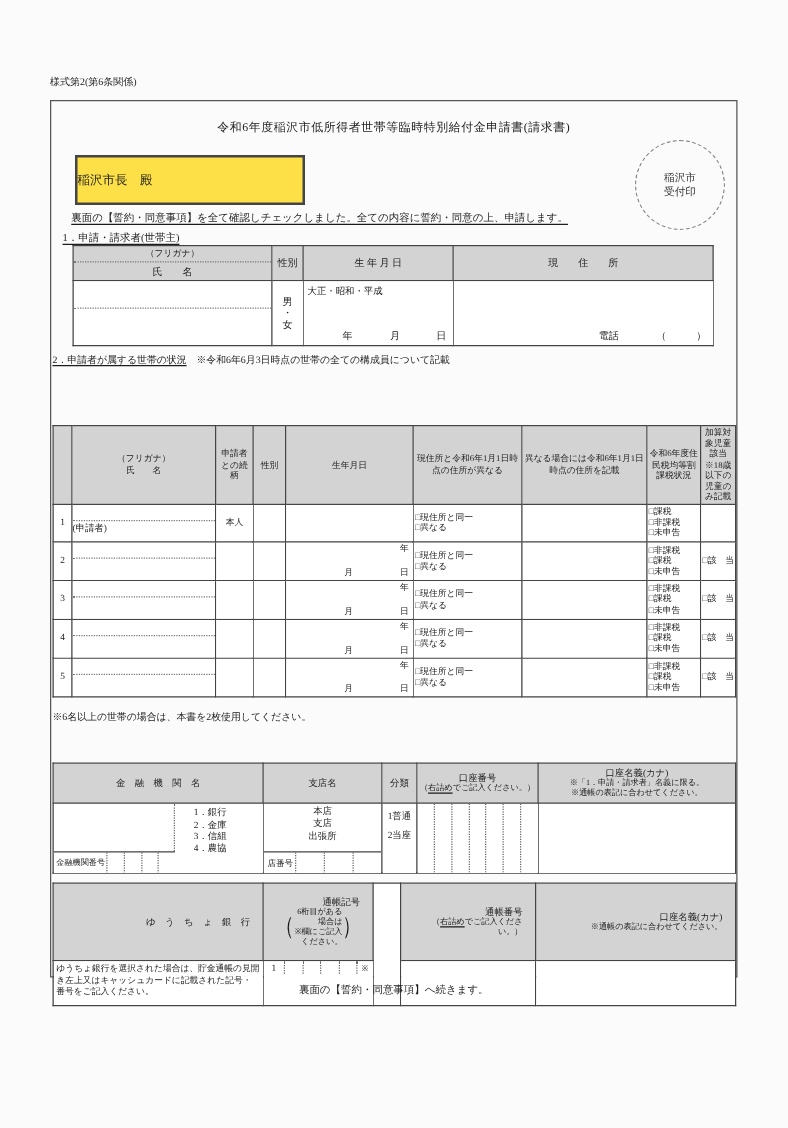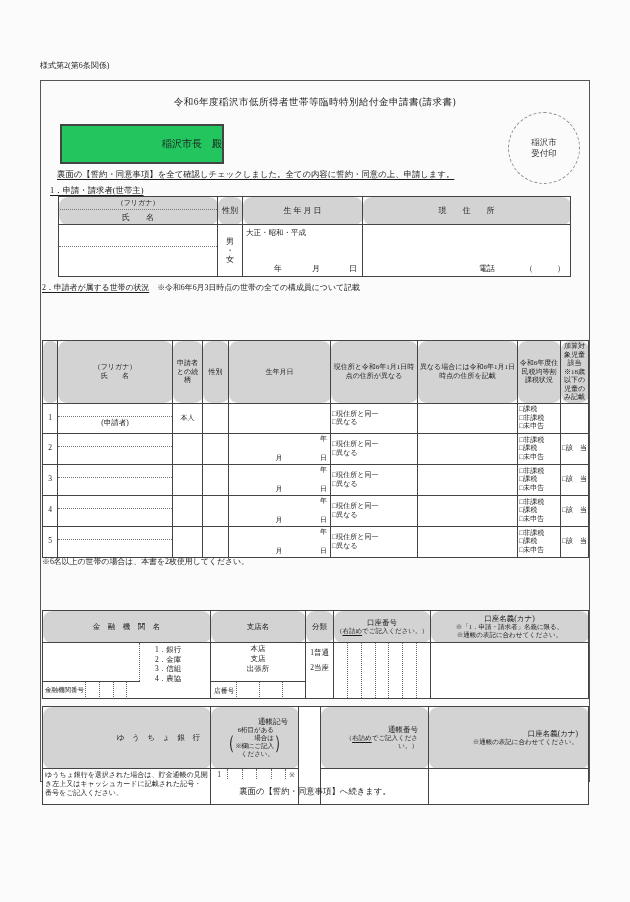--- a/index.html
+++ b/index.html
@@ -7,33 +7,33 @@
   body {
     font-family:"Liberation Serif","DejaVu Serif",serif;
     background:#fbfbfb; color:#1c1c1c; position:relative;
     -webkit-font-smoothing:antialiased;
   }
   .abs { position:absolute; }
   .outer-border { position:absolute; left:40px; top:80px; width:550px; height:702px;
     border:1px solid #555; background:transparent; }
   .form-code { left:40px; top:60px; font-size:8px; }
   .title { left:0; top:96px; width:630px; text-align:center; font-size:9.5px; letter-spacing:0.5px; }
-  .addressee-box { left:60px; top:124px; width:164px; height:40px; border:2px solid #444;
-    display:flex; align-items:center; justify-content:flex-end; font-size:10px; background:#22c55e; }
+  .addressee-box { left:60px; top:124px; width:184px; height:40px; border:2px solid #444;
+    display:flex; align-items:center; justify-content:flex-start; font-size:10px; background:#fde047; }
   .stamp { left:508px; top:112px; width:72px; height:72px; border:1px dashed #888;
     border-radius:50%; display:flex; flex-direction:column; align-items:center; justify-content:center;
     font-size:8.5px; line-height:11px; color:#333; }
   .pledge { left:57px; top:169px; font-size:8.4px; text-decoration:underline; text-underline-offset:2px; }
   .sec-heading { font-size:8.4px; }
   .u { text-decoration:underline; text-underline-offset:2px; }
   .s1-heading { left:50px; top:185px; }
 
   table { border-collapse:collapse; table-layout:fixed; position:absolute; }
   th,td { border:1px solid #444; vertical-align:top; overflow:hidden; font-weight:normal; }
-  th { background:#d3d3d3;border-radius:9px; }
+  th { background:#d3d3d3; }
 
   
   .t1 { left:58px; top:196px; width:512px; }
   .t1 th { font-size:8px; text-align:center; vertical-align:middle; }
   .t1 .h-name { padding:0; }
   .t1 .furitop { font-size:7px; border-bottom:1px dotted #777; padding:1px 0; }
   .t1 .nm { padding:2px 0 1px; }
   .t1 .body-row td { height:52px; position:relative; font-size:8px; background:#fff; }
   .furiline { position:absolute; left:0; right:0; top:42%; border-bottom:1px dotted #777; }
   .sexcol { display:flex; flex-direction:column; align-items:center; justify-content:center;
@@ -49,30 +49,30 @@
   .s2-block { left:42px; top:283px; width:546px; font-size:7.9px; line-height:10px; }
 
   
   .t2 { left:42px; top:340px; width:546px; }
   .t2 th { font-size:7px; line-height:8.5px; text-align:center; vertical-align:middle; padding:1px; }
   .t2 td { font-size:7px; line-height:8.5px; background:#fff; position:relative; }
   .t2 .num { text-align:center; vertical-align:middle; font-size:7.5px; }
   .t2 .opts { padding:1px 1px; vertical-align:middle; }
   .t2 .child { text-align:center; vertical-align:middle; }
   .t2 .namecell { position:relative; }
-  .t2 .membername { position:absolute; left:0; right:0; top:55%; text-align:center; font-size:7.5px; }
+  .t2 .membername { position:absolute; left:0; right:0; top:55%; font-size:7.5px; }
   .t2 .relation { text-align:center; vertical-align:middle; }
   .by { position:absolute; right:3px; top:1px; }
   .bm { position:absolute; left:46%; bottom:1px; }
   .bd { position:absolute; right:3px; bottom:1px; }
   .diag-d { background:linear-gradient(to bottom right,
       transparent calc(50% - 0.5px), #555 calc(50% - 0.5px), #555 calc(50% + 0.5px), transparent calc(50% + 0.5px)); }
   .diag-u { background:linear-gradient(to top right,
       transparent calc(50% - 0.5px), #555 calc(50% - 0.5px), #555 calc(50% + 0.5px), transparent calc(50% + 0.5px)); }
-  .note6 { left:42px; top:556px; font-size:7.9px; }
+  .note6 { left:42px; top:568px; font-size:7.9px; }
   .s3-block { left:42px; top:574px; font-size:7.9px; line-height:10px; }
 
   
   .bank { left:42px; top:610px; width:546px; }
   .bank th { font-size:7.5px; line-height:9px; text-align:center; vertical-align:middle; padding:1px; }
   .bank td { background:#fff; position:relative; font-size:7.5px; }
   .bank .body td { height:56px; }
   .smallnote { font-size:6.5px; line-height:8px; }
   .inst-cell .divider { position:absolute; left:96px; top:0; height:38px; border-left:1px dotted #666; }
   .inst-cell .typelist { position:absolute; left:112px; top:2px; font-size:7.5px; line-height:9.5px; }

